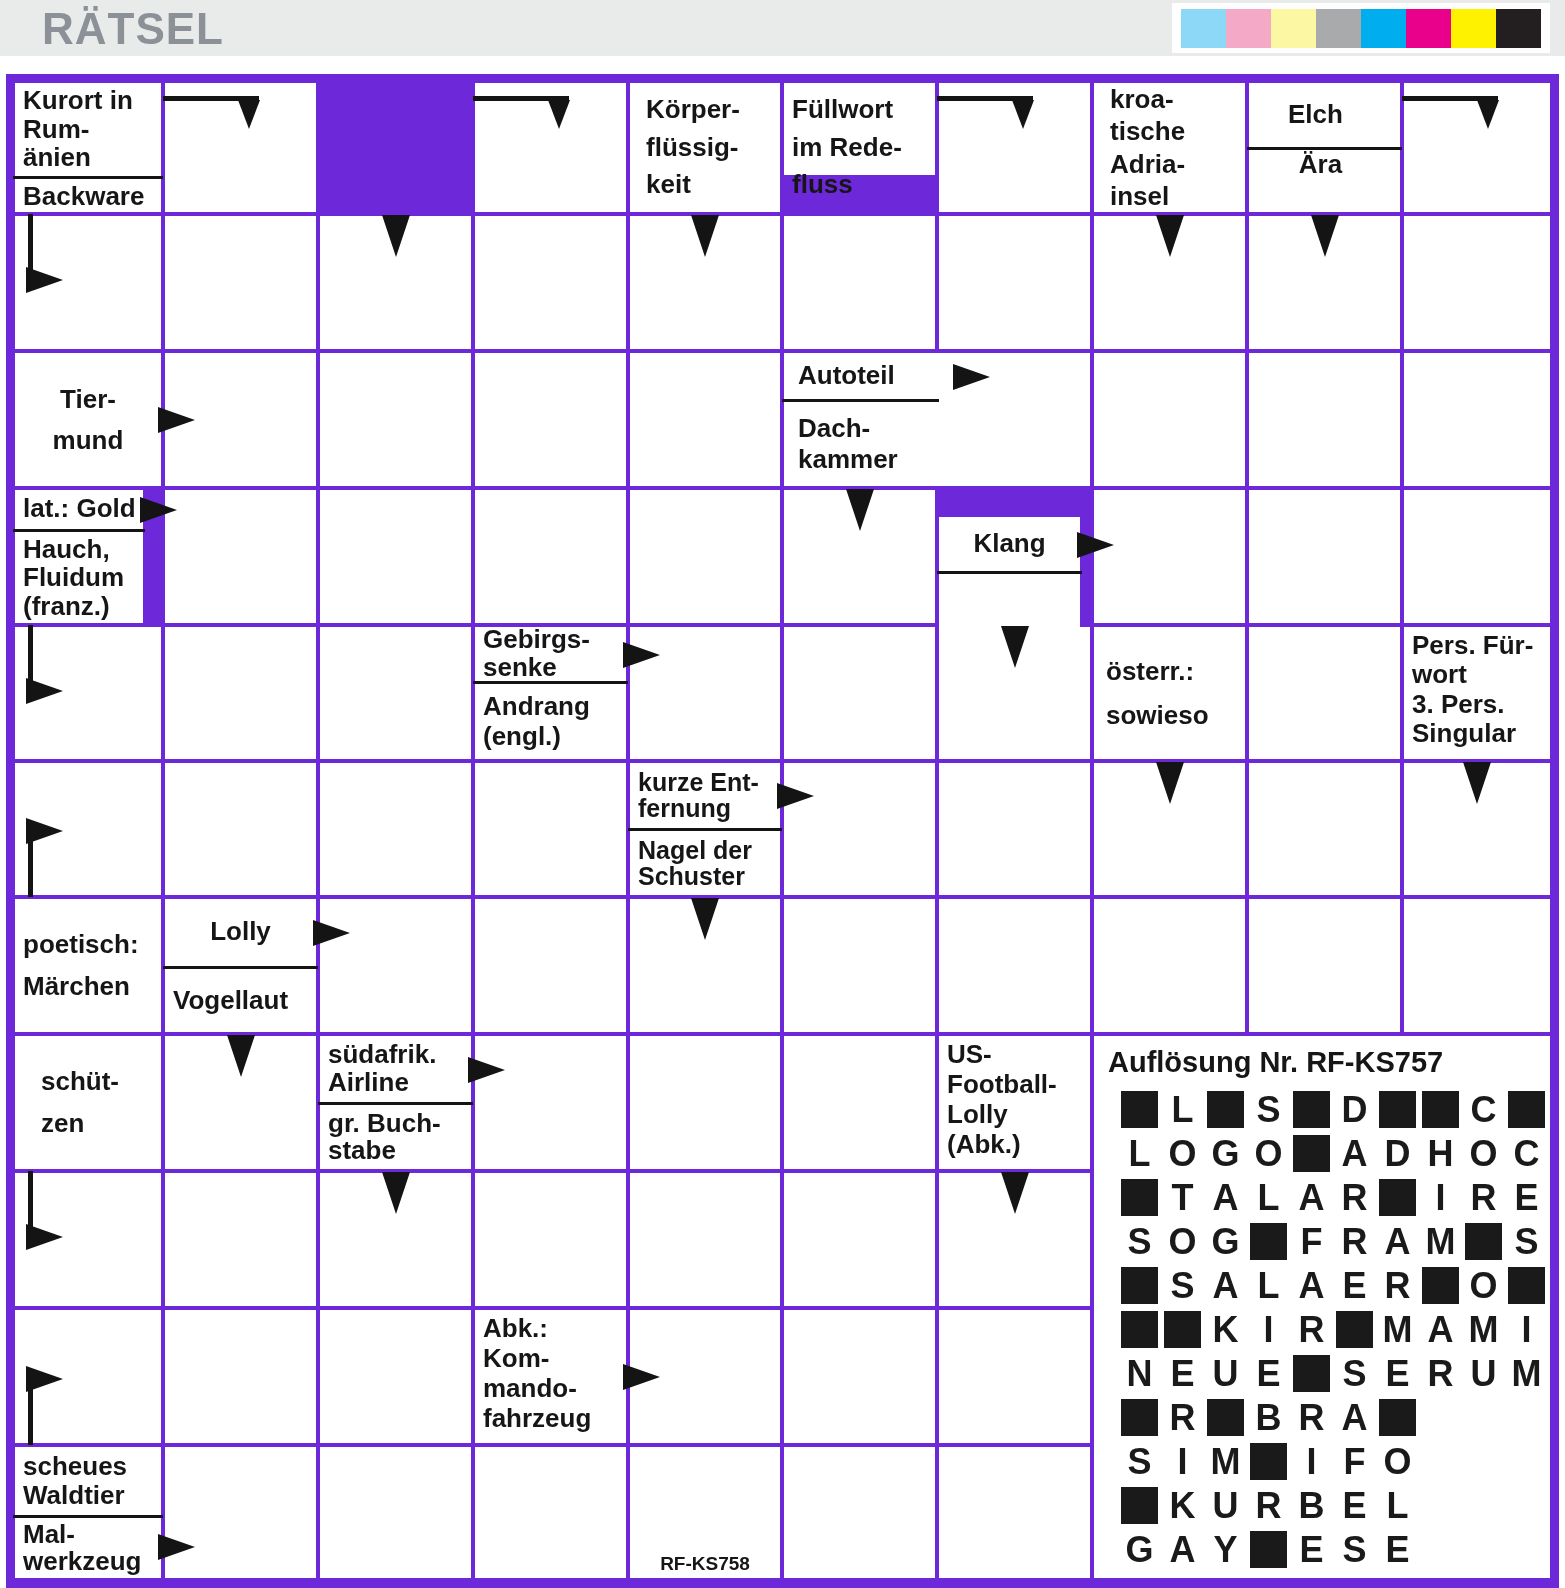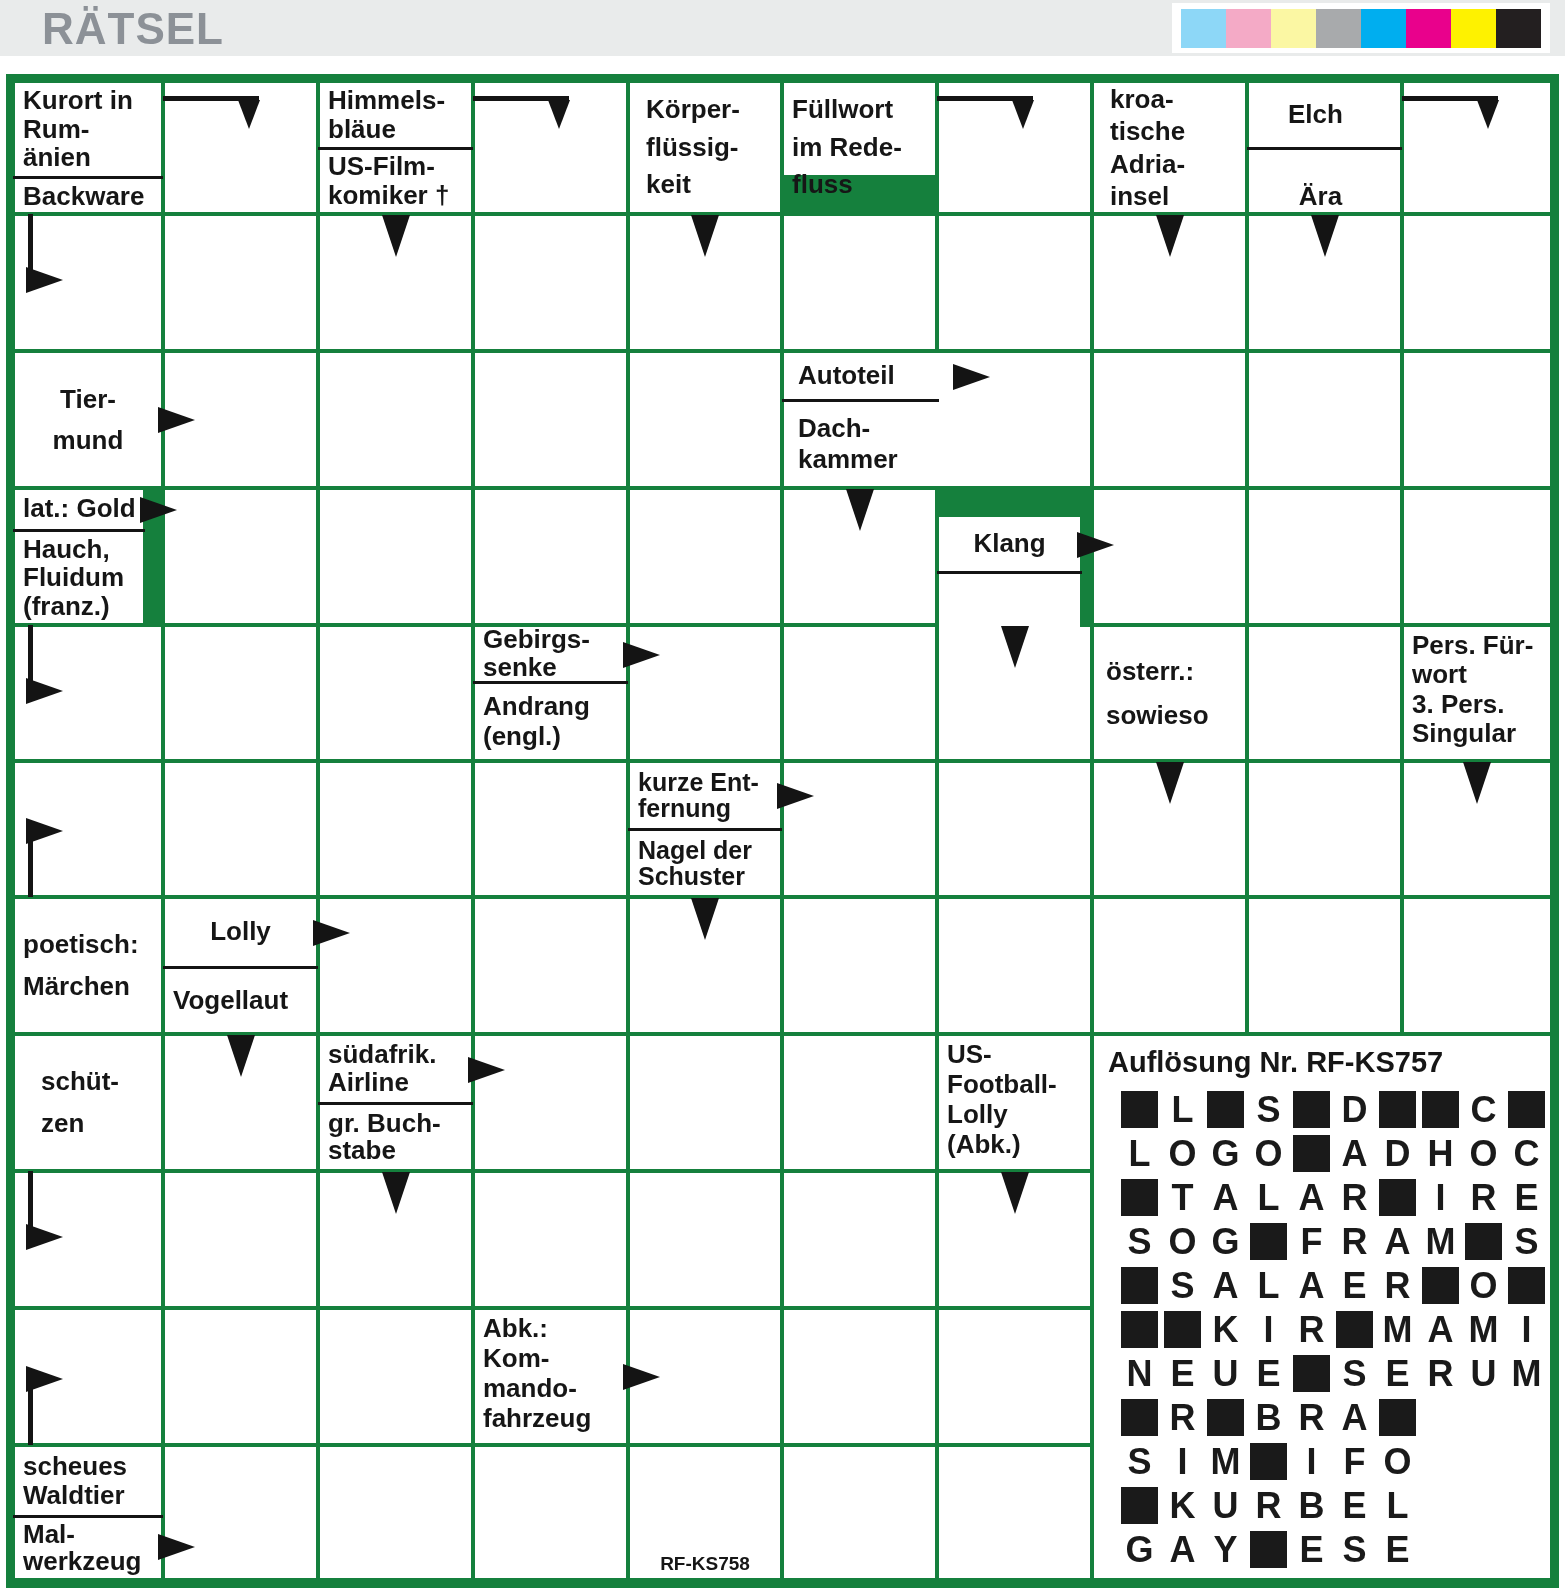--- a/index.html
+++ b/index.html
@@ -2,21 +2,21 @@
 <html><head>
 <meta charset="utf-8">
 <style>
   html,body{margin:0;padding:0;width:1565px;height:1588px;overflow:hidden;background:#fff;
     font-family:"Liberation Sans", sans-serif;}
   .band{position:absolute;left:0;top:0;width:1565px;height:56px;background:#e9ebeb;}
   .masthead{position:absolute;left:22px;top:4px;font-size:44px;font-weight:bold;color:#8c9197;letter-spacing:1px;margin-left:20px;}
   .colorbar{position:absolute;left:1172px;top:3px;width:378px;height:50px;background:#fff;
     display:flex;align-items:center;justify-content:center;}
   .swatch{width:45px;height:39px;flex:0 0 auto;}
-  .gridwrap{position:absolute;left:6px;top:74px;width:1553px;height:1515px;background:#15803d;}
+  .gridwrap{position:absolute;left:6px;top:74px;width:1553px;height:1515px;background:#6d28d9;}
   .cell{position:absolute;background:#fff;overflow:visible;}
   .part{position:absolute;left:0;right:0;display:flex;flex-direction:column;overflow:hidden;}
   .part .t{font-weight:bold;color:#161616;white-space:pre-line;}
   .divider{position:absolute;left:-2px;right:-2px;height:3px;background:#141414;}
   .arr-right{position:absolute;left:100%;margin-left:-3px;width:0;height:0;z-index:6;
     border-top:13px solid transparent;border-bottom:13px solid transparent;border-left:37px solid #141414;}
   .down-tri{position:absolute;top:-1px;left:50%;margin-left:-14px;width:0;height:0;
     border-left:14px solid transparent;border-right:14px solid transparent;border-top:42px solid #141414;}
   .cnr-line{position:absolute;left:-2px;top:13px;width:96px;height:5px;background:#141414;}
   .cnr-tri{position:absolute;left:73px;top:17px;width:0;height:0;
@@ -56,31 +56,20 @@
 änien</span>
       </div>
       <div class="part" style="top: 96px; height: 33px; padding-left: 8px; padding-right: 2px; padding-top: 4px;">
         <span class="t" style="font-size: 26px; line-height: 1;">Backware</span>
       </div>
     </div>
     <div class="cell" style="left: 159px; top: 9px; width: 151px; height: 129px;">
       <div class="cnr-line"></div>
       <div class="cnr-tri"></div>
     </div>
-    <div class="cell" style="left: 314px; top: 9px; width: 151px; height: 129px;">
-      <div class="divider" style="top: 64px;"></div>
-      <div class="part" style="top: 0px; height: 63px; padding-left: 8px; padding-right: 2px; justify-content: center;">
-        <span class="t" style="font-size: 26px; line-height: 1.1;">Himmels-
-bläue</span>
-      </div>
-      <div class="part" style="top: 67px; height: 62px; padding-left: 8px; padding-right: 2px; justify-content: center;">
-        <span class="t" style="font-size: 26px; line-height: 1.1;">US-Film-
-komiker †</span>
-      </div>
-    </div>
     <div class="cell" style="left: 469px; top: 9px; width: 151px; height: 129px;">
       <div class="cnr-line"></div>
       <div class="cnr-tri"></div>
     </div>
     <div class="cell" style="left: 624px; top: 9px; width: 150px; height: 129px;">
       <div class="part" style="top: 0px; height: 129px; padding-left: 16px; padding-right: 2px; justify-content: center;">
         <span class="t" style="font-size: 26px; line-height: 1.45;">Körper-
 flüssig-
 keit</span>
       </div>
@@ -102,21 +91,21 @@
 tische
 Adria-
 insel</span>
       </div>
     </div>
     <div class="cell" style="left: 1243px; top: 9px; width: 151px; height: 129px;">
       <div class="divider" style="top: 64px;"></div>
       <div class="part" style="top: 0px; height: 63px; padding-left: 2px; padding-right: 20px; justify-content: center;">
         <span class="t" style="font-size: 26px; line-height: 1.15; text-align: center;">Elch</span>
       </div>
-      <div class="part" style="top: 67px; height: 62px; padding-left: 2px; padding-right: 10px; justify-content: flex-end;">
+      <div class="part" style="top: 67px; height: 62px; padding-left: 2px; padding-right: 10px; justify-content: flex-start;">
         <span class="t" style="font-size: 26px; line-height: 1.15; text-align: center;">Ära</span>
       </div>
     </div>
     <div class="cell" style="left: 1398px; top: 9px; width: 146px; height: 129px;">
       <div class="cnr-line"></div>
       <div class="cnr-tri"></div>
     </div>
     <div class="cell" style="left: 9px; top: 142px; width: 146px; height: 133px;">
       <div class="flag-line" style="top: -2px;"></div>
       <div class="flag-tri" style="top: 51px;"></div>

